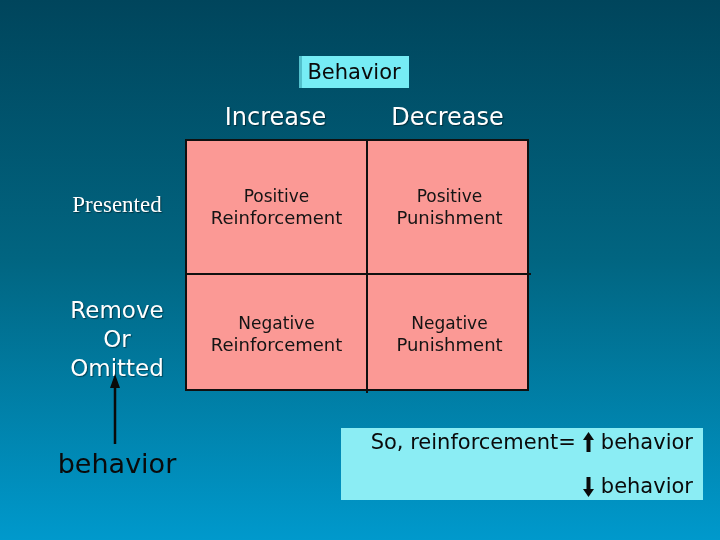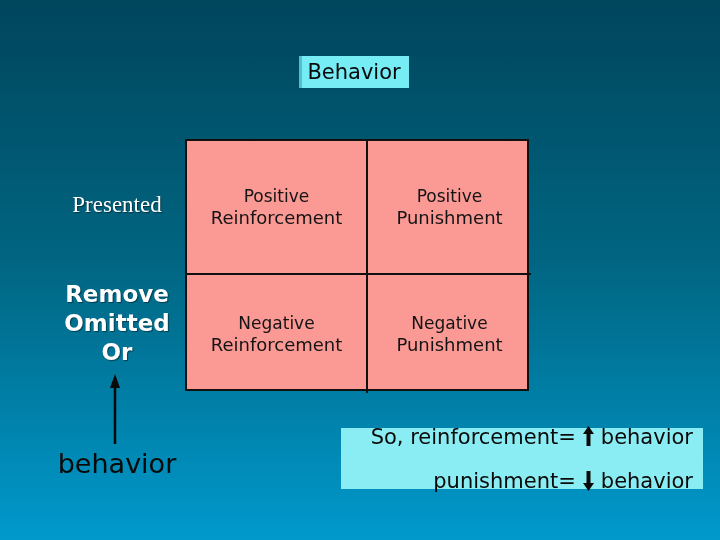--- a/index.html
+++ b/index.html
@@ -66,42 +66,42 @@
   
   .row-label {
     position: absolute;
     left: 40px; width: 154px;
     color: #ffffff;
     text-align: center;
     font-size: 23px;
     text-shadow: 1px 1px 1px rgba(0,0,0,0.45);
   }
   .row-label.presented { top: 192px; font-family: Liberation Serif, serif; }
-  .row-label.removed { top: 280px; line-height: 29px; font-weight: bold; }
+  .row-label.removed { top: 296px; line-height: 29px; }
 
   
   .stimulus-arrow {
     position: absolute;
     left: 104px; top: 374px;
     width: 22px; height: 72px;
   }
   .stimulus-label {
     position: absolute;
     left: 40px; top: 448px;
     width: 154px;
     text-align: center;
     color: #0a0a0a;
     font-size: 27px;
   }
 
   
   .summary-box {
     position: absolute;
     left: 341px; top: 428px;
-    width: 362px; height: 61px;
+    width: 362px; height: 72px;
     background: #8BEDF4;
     color: #0a0a0a;
     font-size: 21px;
     display: flex; flex-direction: column; justify-content: center;
     padding: 2px 10px;
     gap: 16px;
   }
   .summary-line {
     display: flex;
     justify-content: flex-end;
@@ -113,29 +113,33 @@
 </style>
 </head>
 <body>
 
 <div class="slide">
 
   <div class="behavior-box">
     <span>Behavior</span>
   </div>
 
+  <div class="col-headers">
+    <div class="col-header c1">Increase</div>
+    <div class="col-header c2">Decrease</div>
+  </div>
 
   <div class="row-label presented">
     <div>Presented</div>
   </div>
 
   <div class="row-label removed">
     <div>Remove</div>
+    <div>Or</div>
     <div>Omitted</div>
-    <div>Or</div>
   </div>
 
   <div class="matrix">
     <div class="cell r1 c1">
       <span class="w1">Positive</span>
       <span class="w2">Reinforcement</span>
     </div>
     <div class="cell r1 c2">
       <span class="w1">Positive</span>
       <span class="w2">Punishment</span>
@@ -161,21 +165,20 @@
     <div class="summary-line">
       <span>So, reinforcement=</span>
       <span class="arrow">
         <svg width="13" height="21" viewBox="0 0 13 21" xmlns="http://www.w3.org/2000/svg">
           <path d="M6.5 0 L12 8 L8.5 8 L8.5 20 L4.5 20 L4.5 8 L1 8 Z" fill="#0a0a0a"></path>
         </svg>
       </span>
       <span>behavior</span>
     </div>
     <div class="summary-line">
-      <span>punishment=</span>
       <span class="arrow">
         <svg width="13" height="21" viewBox="0 0 13 21" xmlns="http://www.w3.org/2000/svg">
           <path d="M6.5 21 L12 13 L8.5 13 L8.5 1 L4.5 1 L4.5 13 L1 13 Z" fill="#0a0a0a"></path>
         </svg>
       </span>
       <span>behavior</span>
     </div>
   </div>
 
 </div>

